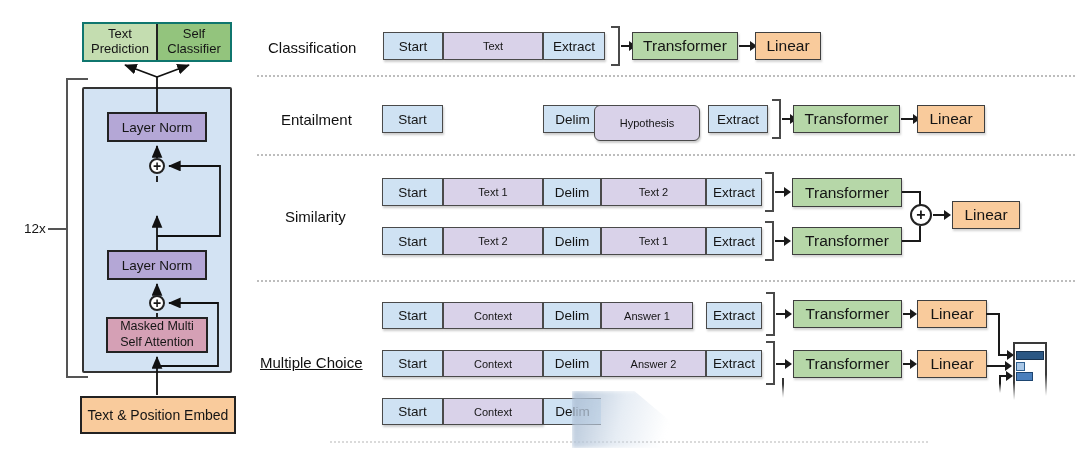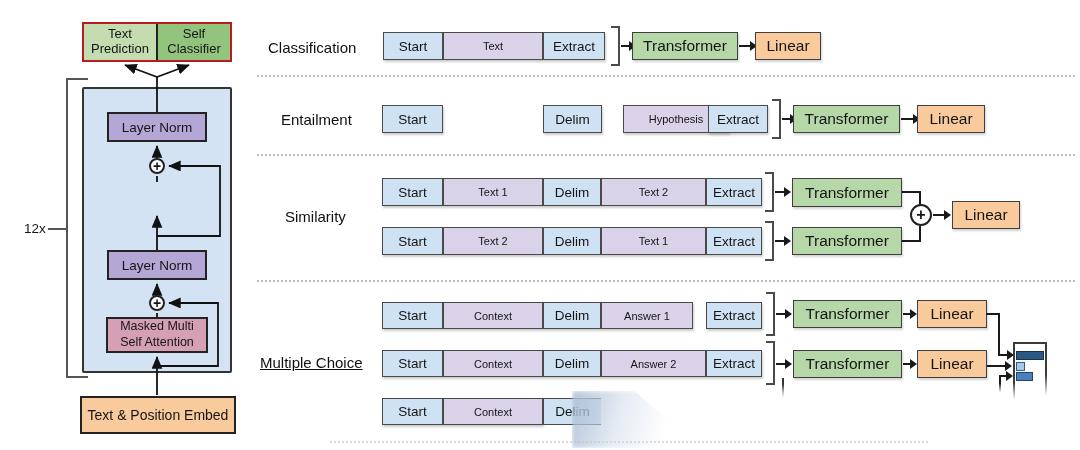--- a/index.html
+++ b/index.html
@@ -23,21 +23,21 @@
   .hline{position:absolute;height:2px;background:#1a1a1a;}
   .vline{position:absolute;width:2px;background:#1a1a1a;}
   .harrow{position:absolute;height:2px;background:#1a1a1a;}
   .harrow::after{content:"";position:absolute;right:-6px;top:-4px;width:0;height:0;
        border-left:7px solid #1a1a1a;border-top:5px solid transparent;border-bottom:5px solid transparent;}
   .plus-circle{position:absolute;border-radius:50%;background:#fff;border:2px solid #222;
        display:flex;align-items:center;justify-content:center;font-size:14px;font-weight:bold;box-sizing:border-box;}
   .section-label{position:absolute;font-size:15px;color:#101010;white-space:nowrap;}
   .dotted{position:absolute;height:0;border-top:2px dotted #bdbdbd;}
   
-  .heads{position:absolute;left:82px;top:22px;width:150px;height:40px;display:flex;border:2px solid #b91c1c;box-sizing:border-box;}
+  .heads{position:absolute;left:82px;top:22px;width:150px;height:40px;display:flex;border:2px solid #0f766e;box-sizing:border-box;}
   .head{flex:1;display:flex;align-items:center;justify-content:center;text-align:center;
         font-size:13px;line-height:1.15;}
   .head.light{background:var(--head-green-light);}
   .head.dark{background:var(--head-green-dark);border-left:2px solid #222;}
   .container-blue{position:absolute;left:82px;top:87px;width:150px;height:286px;background:var(--container-blue);
         border:2px solid #333;box-sizing:border-box;border-radius:2px;}
   .dblock{position:absolute;box-sizing:border-box;border:2px solid #222;display:flex;align-items:center;
         justify-content:center;font-size:13.5px;text-align:center;}
   .repeat-bracket{position:absolute;left:66px;top:78px;width:22px;height:300px;box-sizing:border-box;
         border-left:2px solid #555;border-top:2px solid #555;border-bottom:2px solid #555;}
@@ -103,21 +103,21 @@
   <div class="tok" style="left:543px;top:32px;width:62px;height:28px;">Extract</div>
   <div class="bracket" style="left:611px;top:26px;height:40px;"></div>
   <div class="harrow" style="left:621px;top:45px;width:9px;"></div>
   <div class="box transformer" style="left:632px;top:32px;width:106px;height:28px;">Transformer</div>
   <div class="harrow" style="left:739px;top:45px;width:12px;"></div>
   <div class="box linear" style="left:755px;top:32px;width:66px;height:28px;">Linear</div>
 
   <div class="section-label" style="left:281px;top:111px;">Entailment</div>
   <div class="tok" style="left:382px;top:105px;width:61px;height:28px;">Start</div>
   <div class="tok" style="left:543px;top:105px;width:59px;height:28px;">Delim</div>
-  <div class="tok purple big" style="left:623px;top:105px;width:106px;height:28px;">Hypothesis</div>
+  <div class="tok purple big" style="left:594px;top:105px;width:106px;height:36px;border-radius:6px;">Hypothesis</div>
   <div class="tok" style="left:708px;top:105px;width:60px;height:28px;">Extract</div>
   <div class="bracket" style="left:772px;top:99px;height:40px;"></div>
   <div class="harrow" style="left:782px;top:118px;width:9px;"></div>
   <div class="box transformer" style="left:793px;top:105px;width:107px;height:28px;">Transformer</div>
   <div class="harrow" style="left:901px;top:118px;width:13px;"></div>
   <div class="box linear" style="left:917px;top:105px;width:68px;height:28px;">Linear</div>
 
   <div class="section-label" style="left:285px;top:208px;">Similarity</div>
 
   <div class="tok" style="left:382px;top:178px;width:61px;height:28px;">Start</div>

